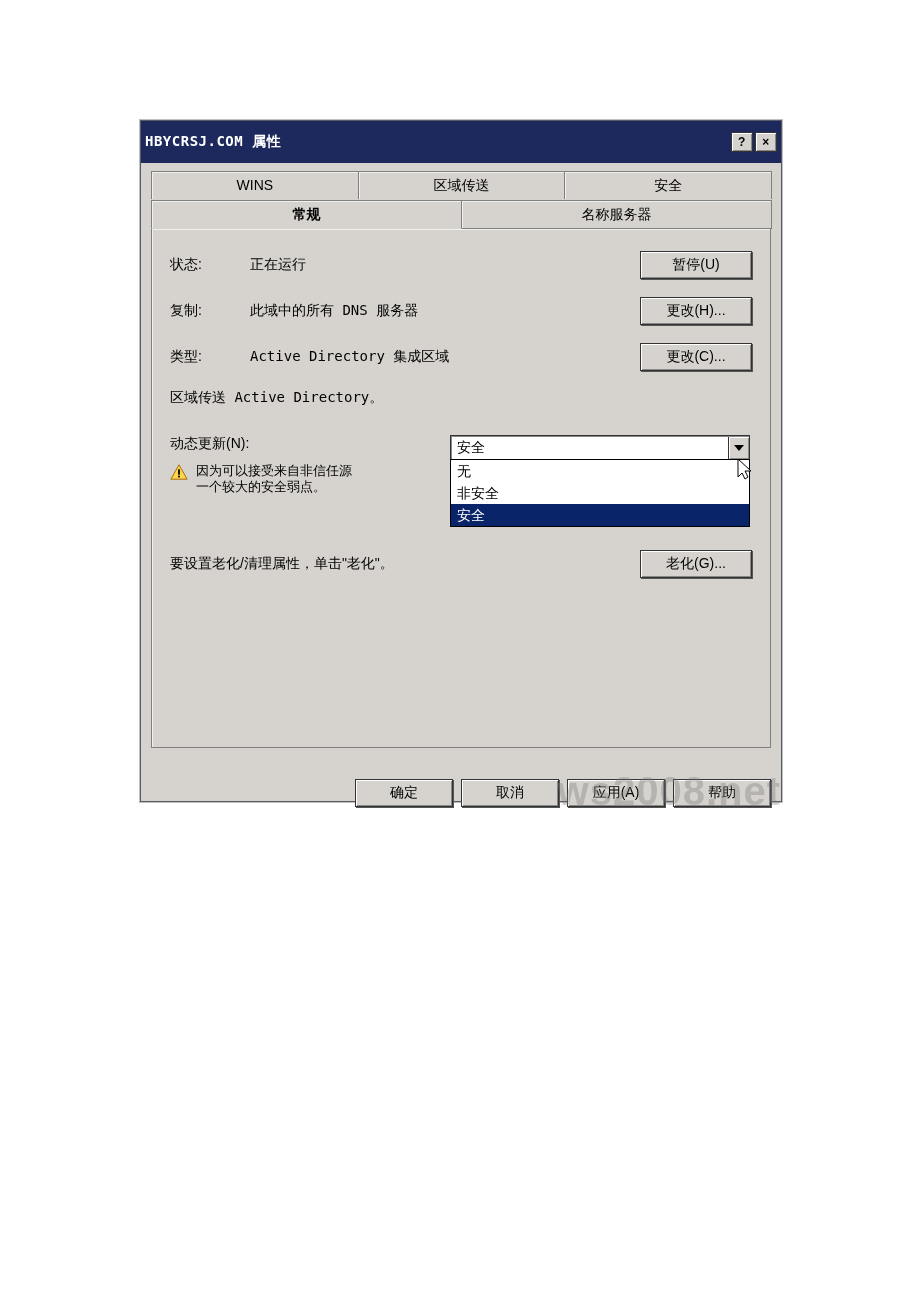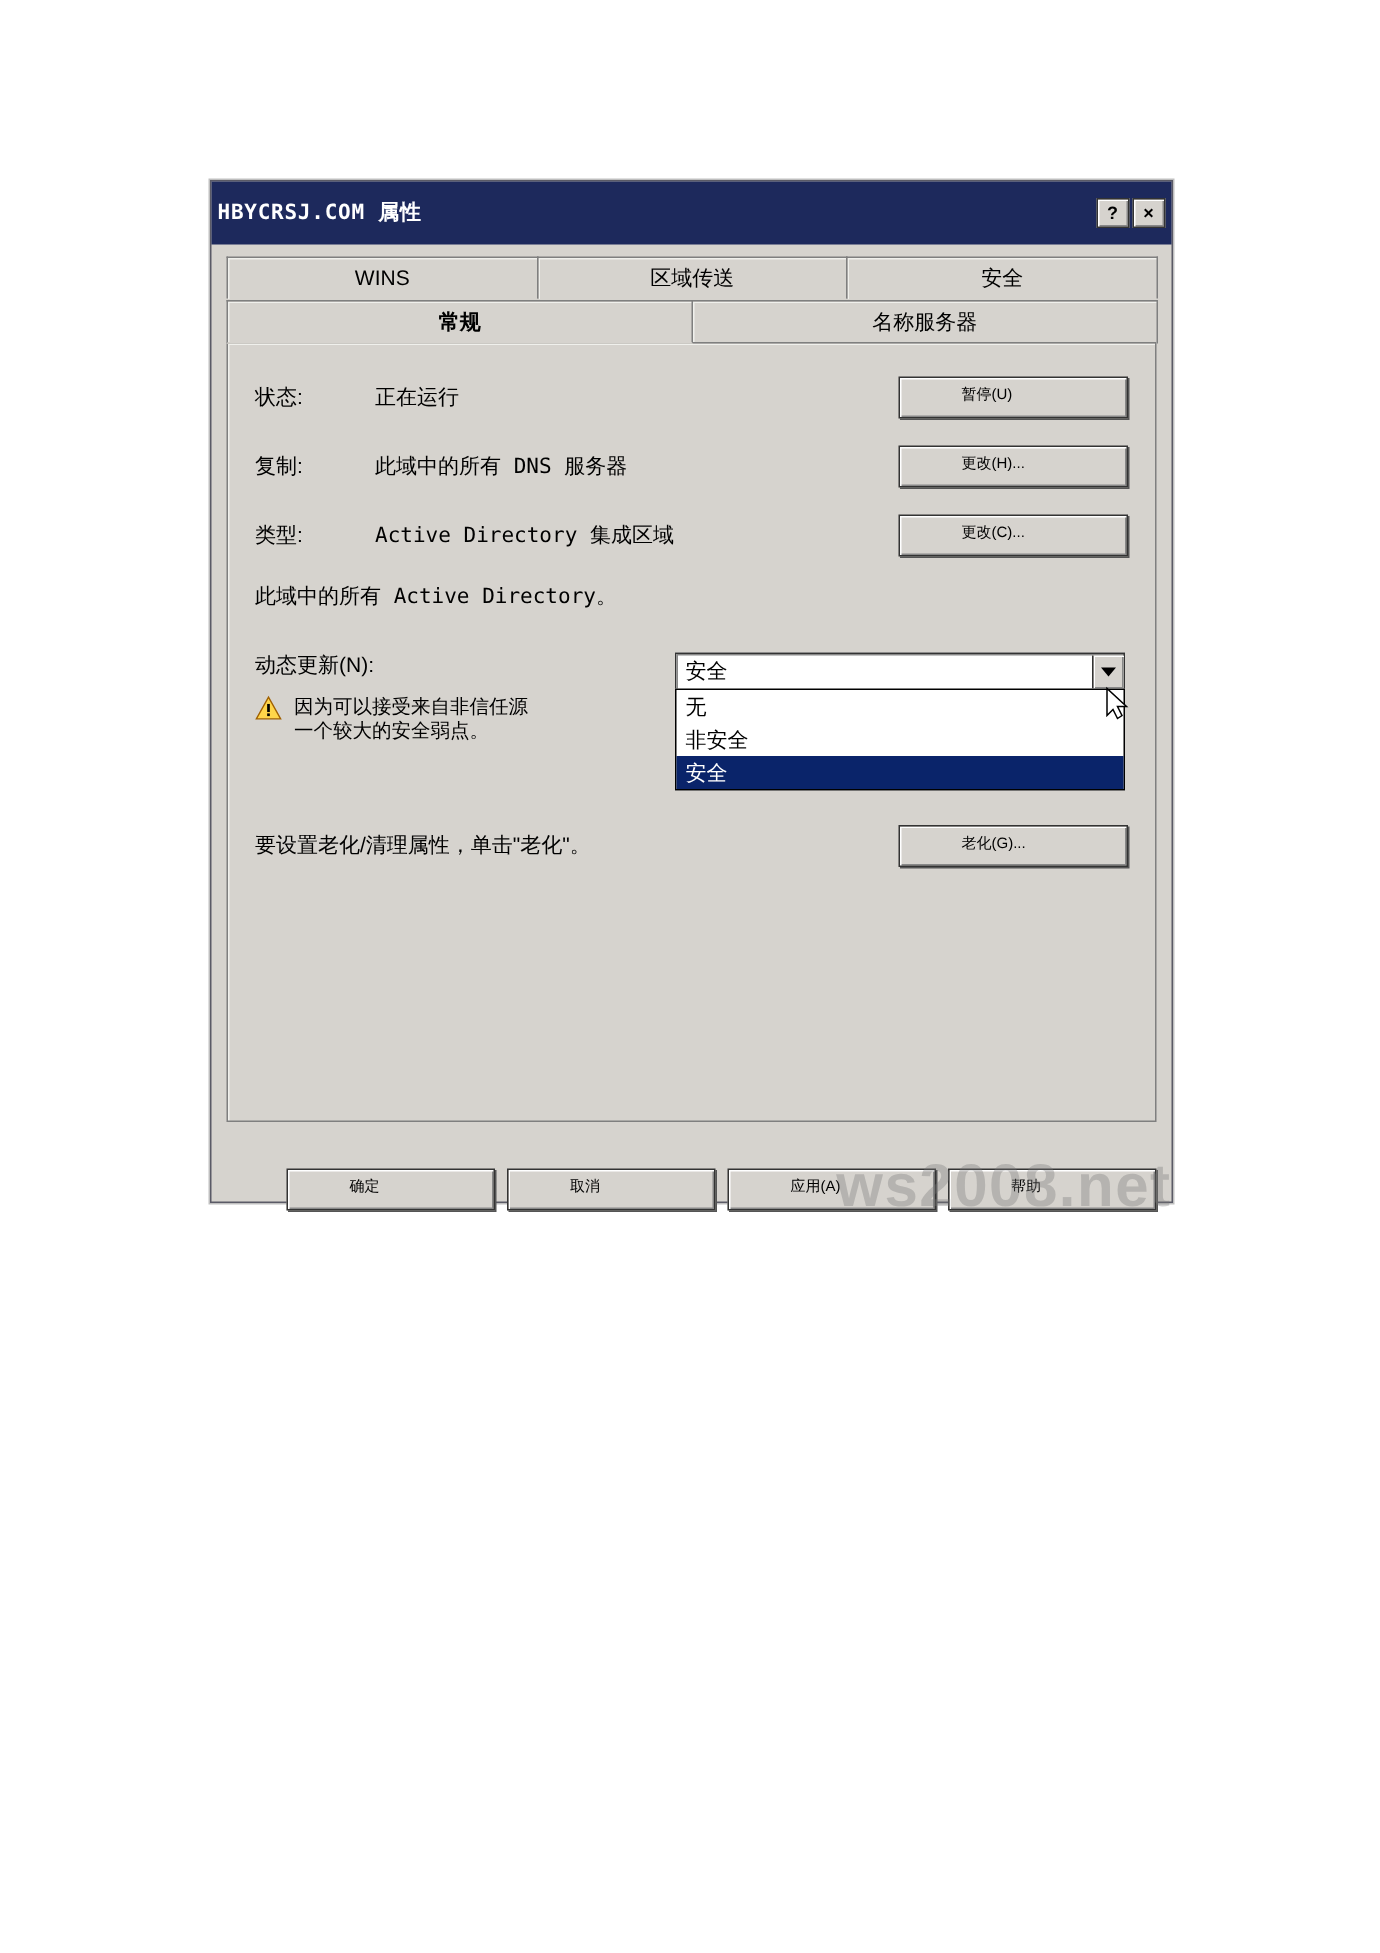--- a/index.html
+++ b/index.html
@@ -126,25 +126,25 @@
     flex: 1;
     color: #000;
     font-family: "SimSun","Consolas",monospace;
   }
   .btn {
     width: 110px;
     height: 26px;
     background: #d6d3ce;
     border: 1px solid #333;
     box-shadow: inset 1px 1px 0 #fff, inset -1px -1px 0 #888, 1px 1px 0 #555;
-    font-size: 10px;
+    font-size: 14px;
+    text-align: center;
     line-height: 24px;
     cursor: default;
     font-family: "SimSun",sans-serif;
-    padding-left: 41px;
   }
 
   .note {
     margin-top: 12px;
     margin-bottom: 28px;
     font-family: "SimSun","Consolas",monospace;
   }
 
   .combo-row {
     display: flex;
@@ -311,21 +311,21 @@
           <div class="val">此域中的所有 DNS 服务器</div>
           <div class="btn">更改(H)...</div>
         </div>
 
         <div class="row">
           <div class="lbl">类型:</div>
           <div class="val">Active Directory 集成区域</div>
           <div class="btn">更改(C)...</div>
         </div>
 
-        <div class="note">此域中的所有 Active Directory。</div>
+        <div class="note">区域传送 Active Directory。</div>
 
         <div class="combo-row">
           <div class="combo-label">动态更新(N):</div>
 
           <div class="combo">
             <div class="combo-box">
               <span class="text">安全</span>
               <span class="arrow"></span>
             </div>
             <div class="combo-list">

